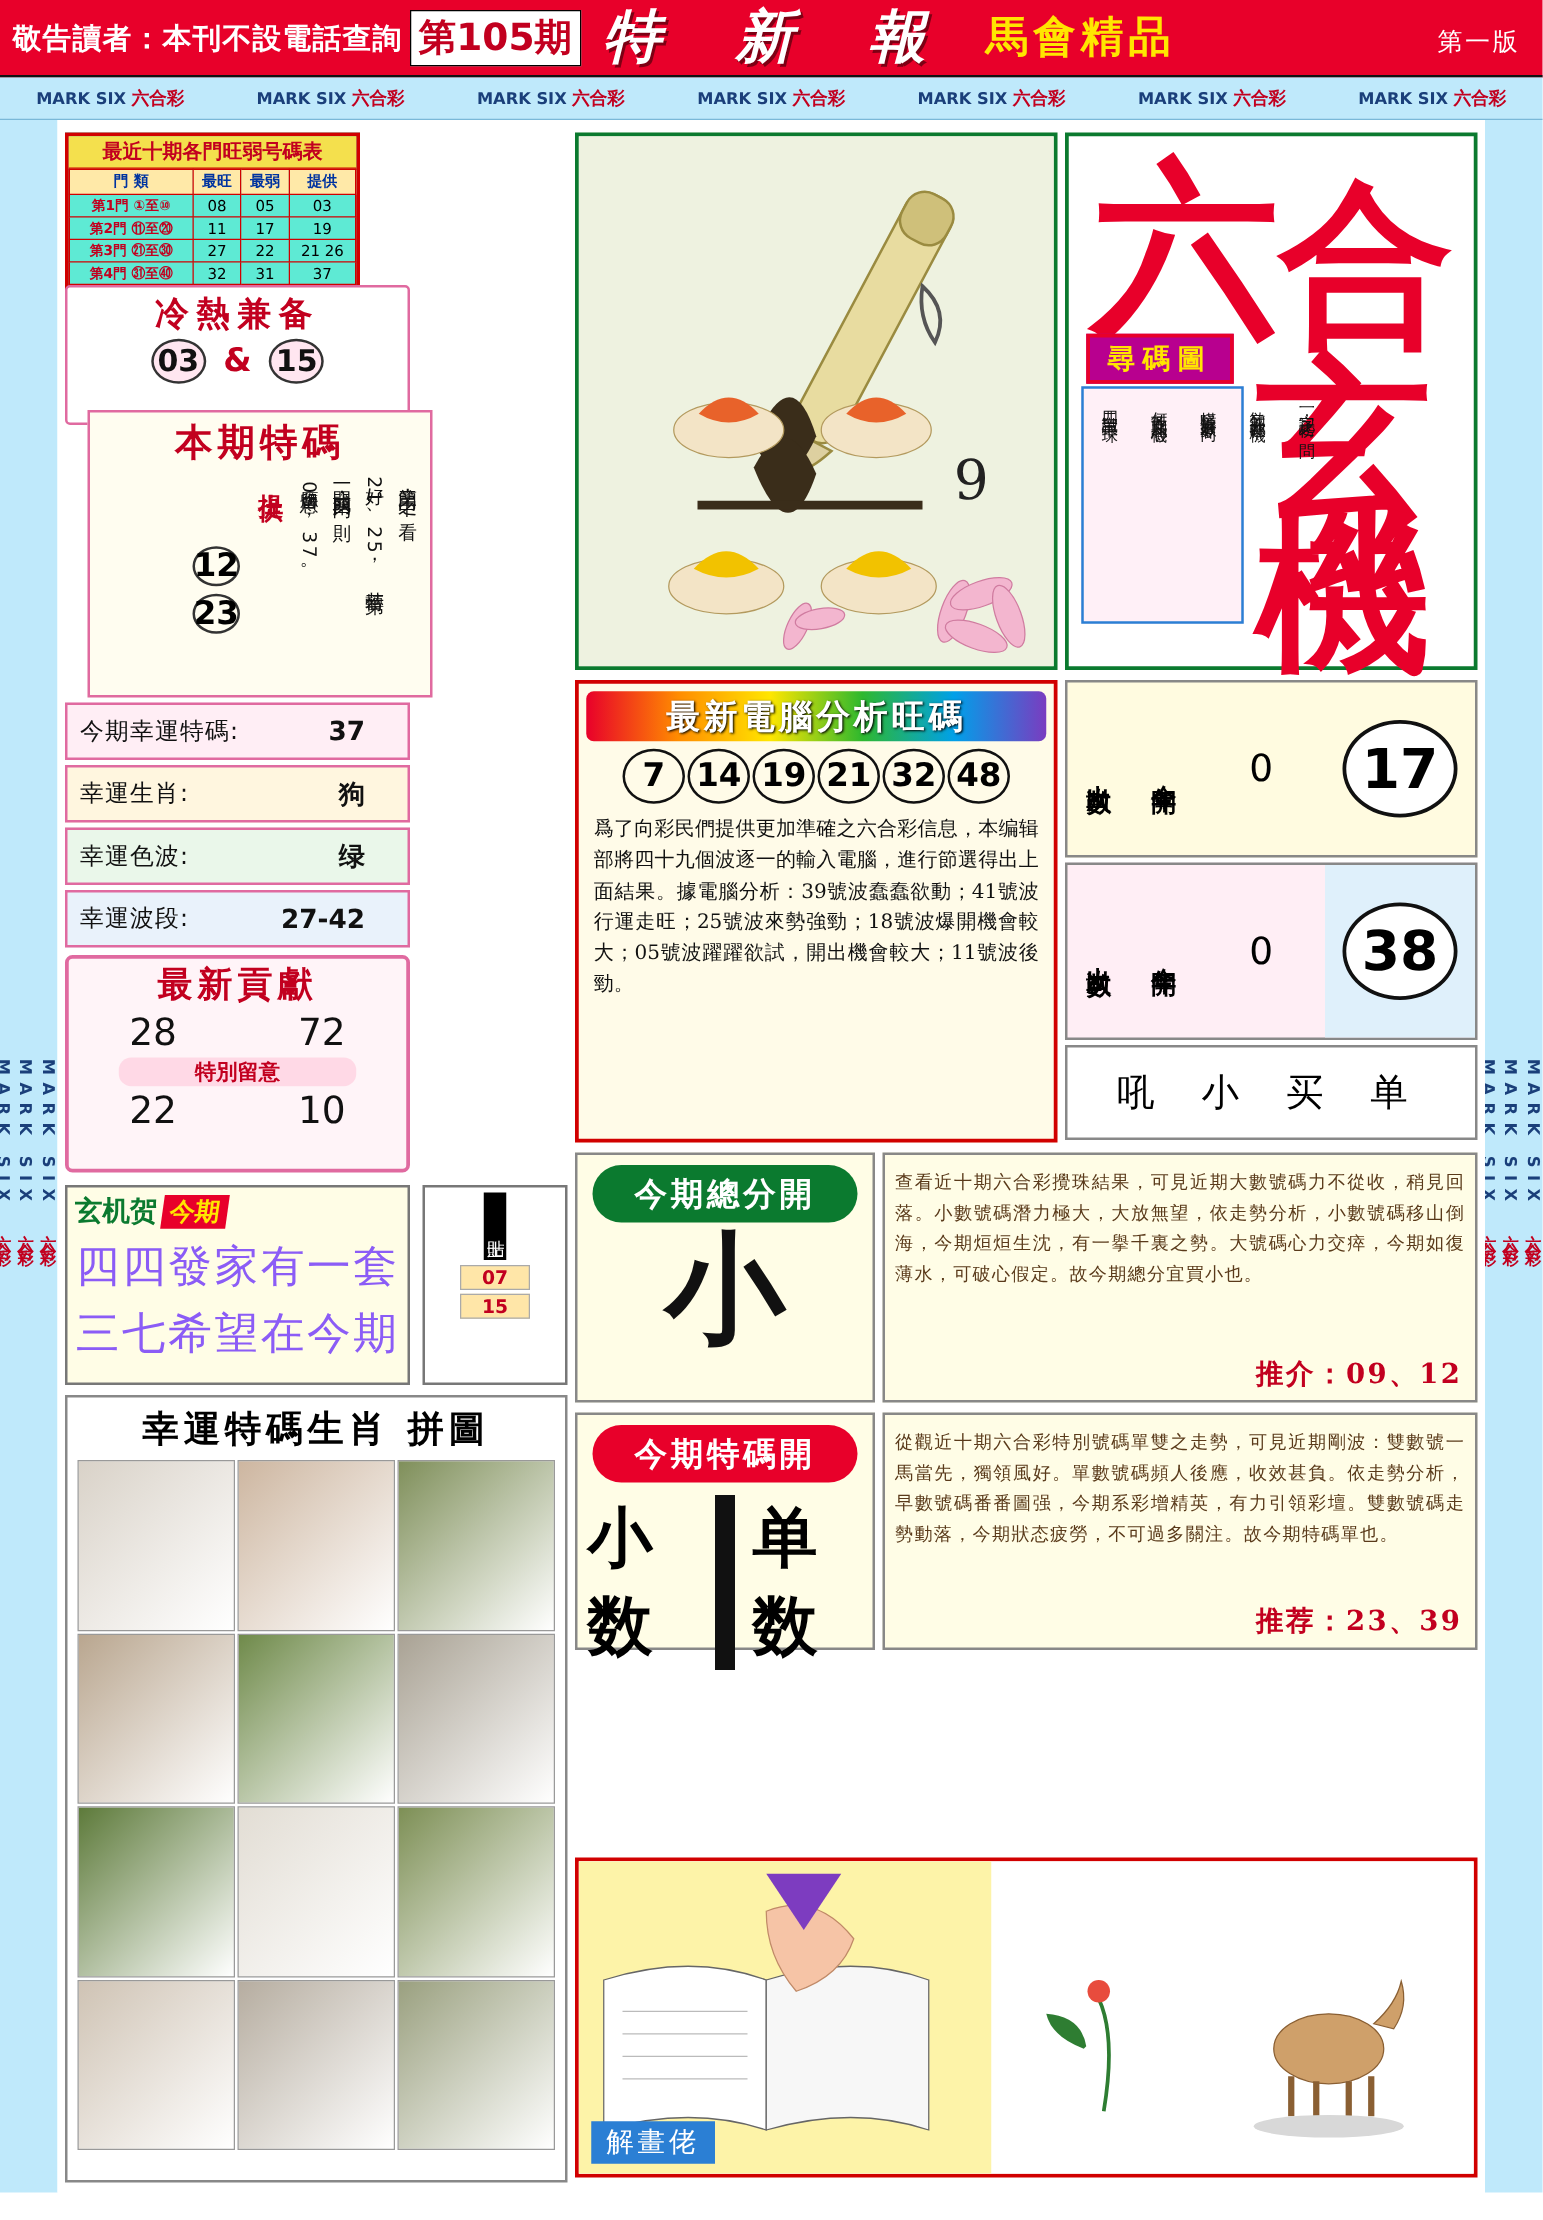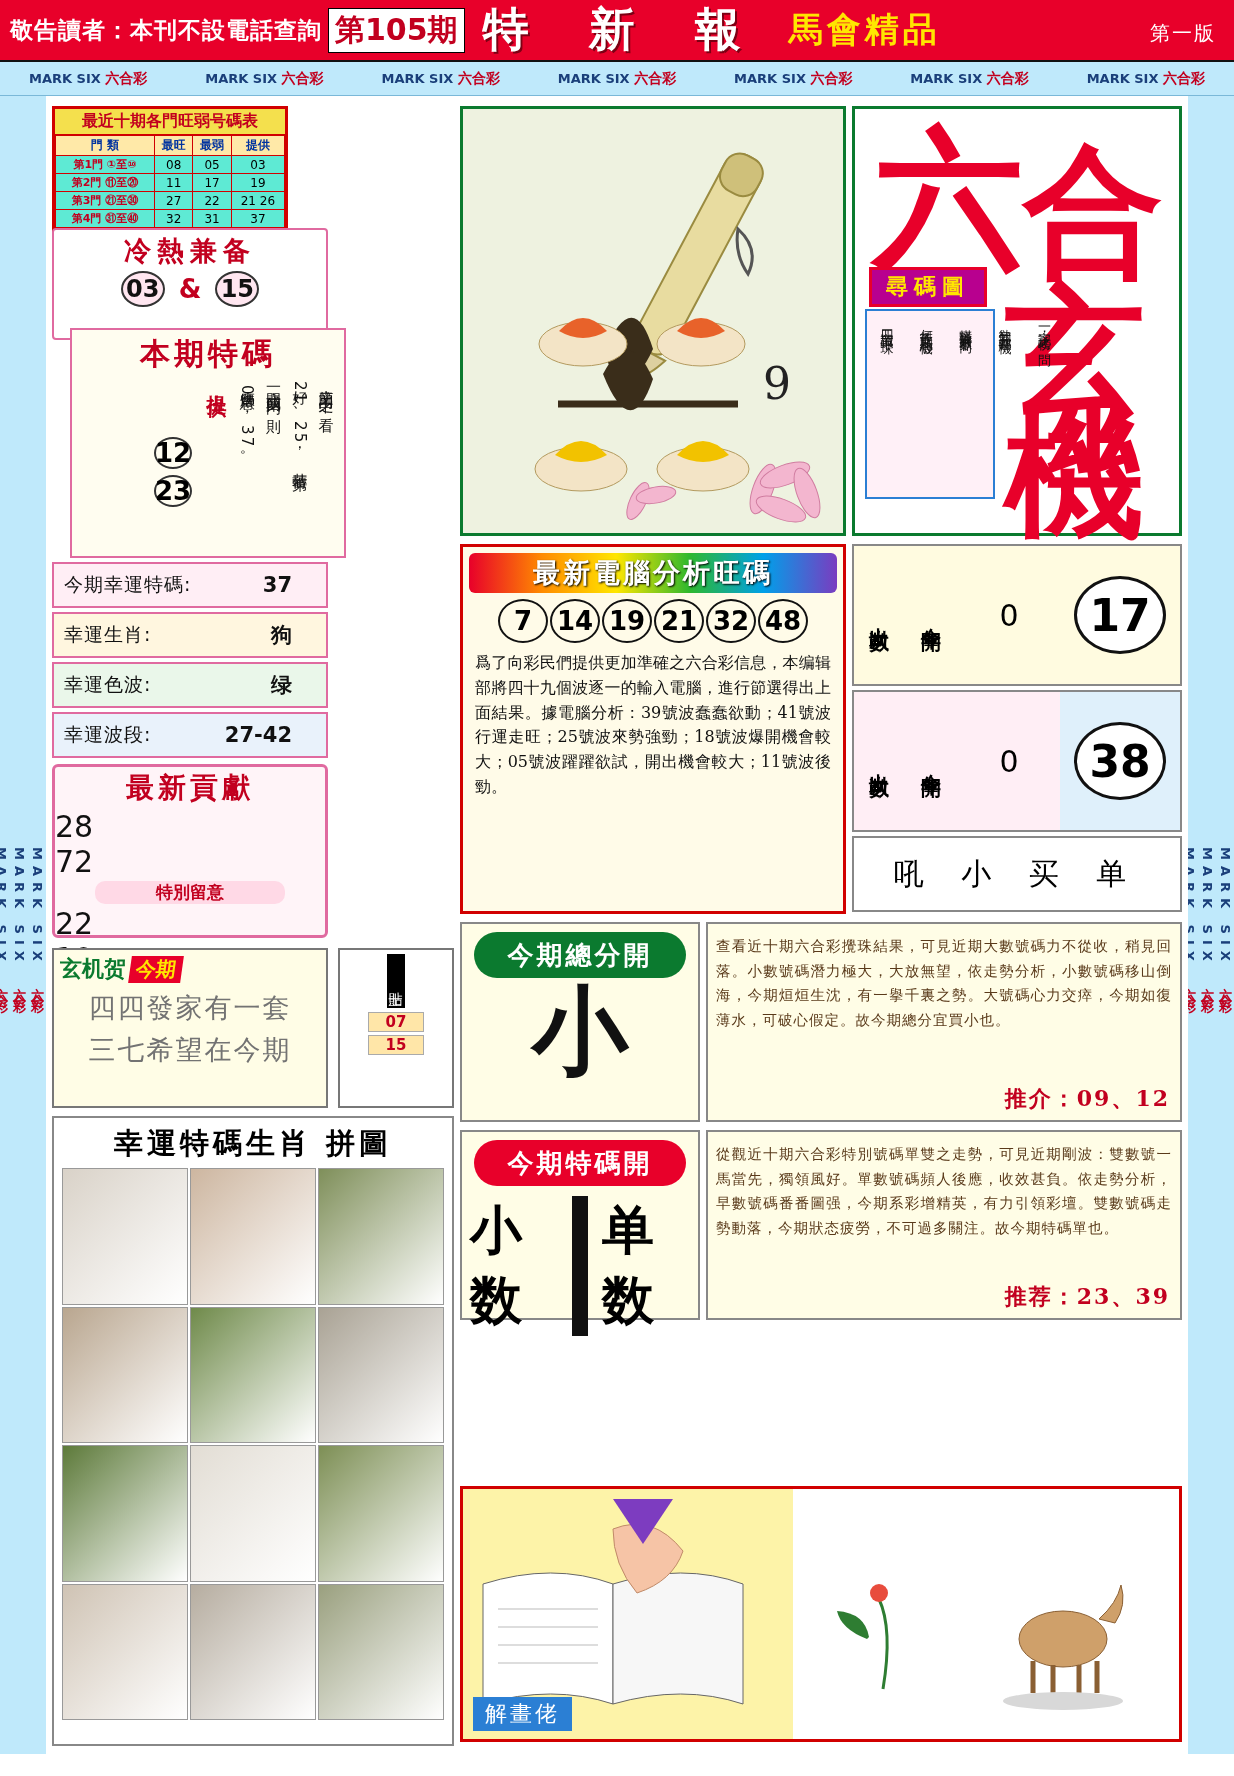--- a/index.html
+++ b/index.html
@@ -24,20 +24,21 @@
     letter-spacing: 1px; white-space: nowrap;
   }
   .banner .issue {
     background: #fff; color: #c2001f; font-weight: bold; font-size: 30px;
     padding: 1px 6px; margin-left: 6px; border: 1px solid #000;
   }
   .banner .bigtitle {
     color: #fff; font-size: 46px; font-weight: bold; letter-spacing: 22px;
     margin-left: 18px; text-shadow: 2px 2px 0 #7d0014;
     font-family: "DejaVu Serif", "Liberation Serif", serif;
+    font-style: italic;
   }
   .banner .sub {
     color: #ffe600; font-size: 34px; font-weight: bold; margin-left: 26px;
     letter-spacing: 4px;
     font-family: "DejaVu Serif", "Liberation Serif", serif;
   }
   .banner .edition {
     color: #fff; font-size: 20px; position: absolute; right: 18px; top: 20px;
     letter-spacing: 2px;
   }
@@ -99,29 +100,29 @@
 
   
   .lrow { left:6px; width:276px; height:46px; border:2px solid #e06aa0; display:flex; align-items:center; background:#fff0f6;}
   .lrow .k { font-size:19px; color:#111; padding-left:10px; letter-spacing:1px;}
   .lrow .v { margin-left:auto; padding-right:34px; font-size:21px; color:#111; font-weight:bold;}
 
   
   .contrib { left:6px; top:668px; width:276px; height:174px; border:3px solid #e06aa0; background:#fff4f8; border-radius:6px;}
   .contrib .t { text-align:center; color:#c2001f; font-weight:bold; font-size:28px; letter-spacing:4px; padding-top:2px;
     font-family:"DejaVu Serif","Liberation Serif",serif;}
-  .contrib .nums { display:flex; justify-content:space-around; font-size:30px; margin-top:2px; color:#111;flex-direction:column;}
+  .contrib .nums { display:flex; justify-content:space-around; font-size:30px; margin-top:2px; color:#111;}
   .contrib .mid { text-align:center; color:#c2001f; font-weight:bold; font-size:17px; background:#ffd9e6; margin:2px 40px; border-radius:10px;}
 
   
   .xuanji { left:6px; top:852px; width:276px; height:160px; border:2px solid #777; background:#fffde6;}
   .xuanji .hd { display:flex; align-items:center; gap:4px; padding:4px 6px 0 6px;}
   .xuanji .hd .a { color:#0b7a2f; font-weight:bold; font-size:22px; }
   .xuanji .hd .b { background:#e8002a; color:#ffe600; font-weight:bold; font-size:20px; padding:0 6px; transform: skewX(-8deg);}
-  .xuanji .line { text-align:center; font-size:27px; color:#737373; letter-spacing:2px; margin-top:6px;
+  .xuanji .line { text-align:center; font-size:35px; color:#8b5cf6; letter-spacing:2px; margin-top:6px;
      font-family:"DejaVu Serif","Liberation Serif",serif;}
 
   .tiekr { left:292px; top:852px; width:116px; height:160px; border:2px solid #777; background:#fff;}
   .tiekr .top { background:#000; color:#fff; font-size:14px; text-align:center; writing-mode: vertical-rl; height:54px; margin:4px auto; }
   .tiekr .num { border:1px solid #aaa; background:#ffe6a8; color:#c2001f; font-weight:bold; font-size:15px; text-align:center; width:56px; margin:3px auto;}
 
   
   .puzzle { left:6px; top:1020px; width:402px; height:630px; border:2px solid #888; background:#fff;}
   .puzzle .t { text-align:center; font-size:29px; font-weight:bold; letter-spacing:4px; padding:6px 0 4px;
      font-family:"DejaVu Serif","Liberation Serif",serif;}

